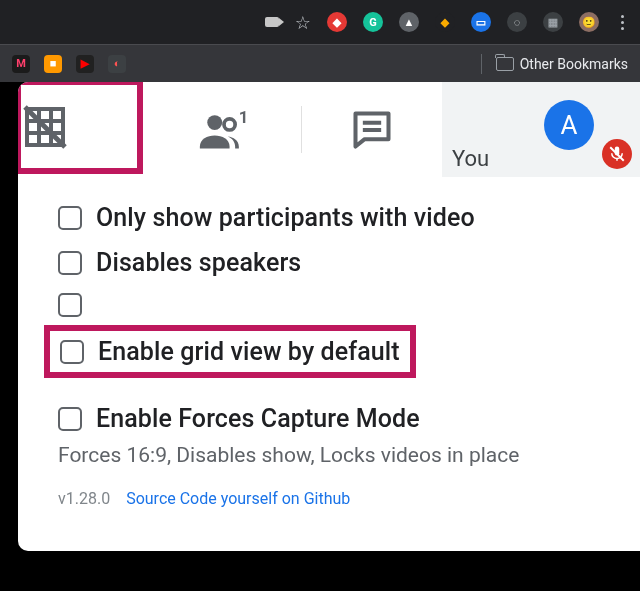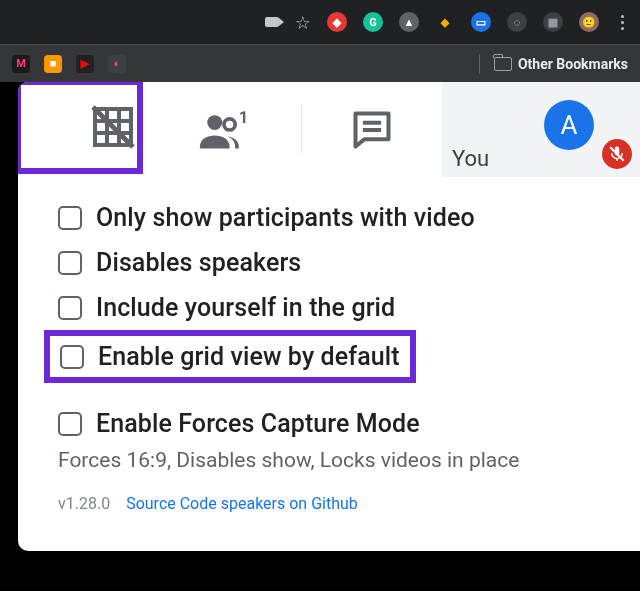--- a/index.html
+++ b/index.html
@@ -12,40 +12,40 @@
   .chrome-top .cam:after{content:"";position:absolute;right:-5px;top:1px;border-top:4px solid transparent;border-bottom:4px solid transparent;border-left:5px solid #c7c7c7;}
   .chrome-top .star{color:#bdc1c6;font-size:18px;}
   .ext{width:20px;height:20px;border-radius:50%;display:flex;align-items:center;justify-content:center;font-size:11px;font-weight:700;}
   .chrome-top .dots{display:flex;flex-direction:column;gap:3px;padding:0 6px;}
   .chrome-top .dots span{width:3px;height:3px;background:#bdc1c6;border-radius:50%;}
 
   .chrome-bkm{height:38px;background:#35363a;border-top:1px solid #4a4b4f;display:flex;align-items:center;padding:0 12px;gap:14px;}
   .bkm-ico{width:18px;height:18px;border-radius:4px;display:flex;align-items:center;justify-content:center;font-size:11px;font-weight:700;}
   .spacer{flex:1;}
   .sep-v{width:1px;height:20px;background:#5f6368;}
-  .folder{display:flex;align-items:center;gap:6px;color:#e8eaed;font-size:14px;font-weight:bold;}
+  .folder{display:flex;align-items:center;gap:6px;color:#e8eaed;font-size:14px;}
   .folder-ico{width:18px;height:14px;border:1.5px solid #9aa0a6;border-radius:2px;position:relative;}
   .folder-ico:before{content:"";position:absolute;top:-4px;left:-1.5px;width:8px;height:3px;border:1.5px solid #9aa0a6;border-bottom:none;border-radius:2px 2px 0 0;}
 
   
   .stage{position:absolute;left:0;right:0;top:82px;bottom:0;background:#000;padding:8px 0 0 0;}
   .panel{position:absolute;left:18px;right:0;top:0;bottom:40px;background:#fff;border-radius:10px 0 0 10px;overflow:hidden;}
 
   .topbar{height:95px;display:flex;align-items:stretch;}
   .topbar .cell{display:flex;align-items:center;justify-content:center;}
   .topbar .c1{width:128px;}
   .topbar .c2{width:155px;}
   .topbar .vsep{width:1px;background:#e0e0e0;margin:24px 0;}
   .topbar .c3{width:140px;}
   .topbar .you{flex:1;background:#f1f3f4;display:flex;align-items:flex-end;padding:0 0 6px 10px;gap:20px;position:relative;}
   .you-label{font-size:22px;color:#3c4043;}
   .avatar{width:50px;height:50px;border-radius:50%;background:#1a73e8;color:#fff;display:flex;align-items:center;justify-content:center;font-size:26px;position:absolute;right:46px;top:18px;}
   .mic-off{position:absolute;right:8px;bottom:8px;width:30px;height:30px;border-radius:50%;background:#d93025;display:flex;align-items:center;justify-content:center;}
 
-  .hl-box{border:6px solid #6d28d9;display:flex;align-items:center;justify-content:flex-end;}
+  .hl-box{border:6px solid #be185d;display:flex;align-items:center;justify-content:flex-start;}
   .topbar .hl-box{width:128px;height:95px;margin-left:-6px;margin-top:-6px;}
 
   
   .ico{display:inline-block;}
   svg{display:block;}
 
   
   .opts{padding:18px 20px 0 40px;}
   .opt{display:flex;align-items:center;gap:14px;padding:8px 0;}
   .cbx{width:24px;height:24px;border:2.5px solid #5f6368;border-radius:5px;flex:none;}
@@ -149,37 +149,36 @@
       <div class="opt">
         <span class="cbx"></span>
         <span class="opt-label">Only show participants with video</span>
       </div>
       <div class="opt">
         <span class="cbx"></span>
         <span class="opt-label">Disables speakers</span>
       </div>
       <div class="opt">
         <span class="cbx"></span>
-        <span class="opt-label">Include yourself in the grid</span>
       </div>
       <div class="hl-box">
         <div class="opt">
           <span class="cbx"></span>
           <span class="opt-label">Enable grid view by default</span>
         </div>
       </div>
 
       <div class="sect">
         <div class="opt">
           <span class="cbx"></span>
           <span class="opt-label">Enable Forces Capture Mode</span>
         </div>
         <div class="desc">Forces 16:9, Disables show, Locks videos in place</div>
       </div>
 
       <div class="footer">
         <span class="ver">v1.28.0</span>
-        <span class="link">Source Code speakers on Github</span>
+        <span class="link">Source Code yourself on Github</span>
       </div>
     </div>
 
   </div>
 </div>
 
 </body></html>

